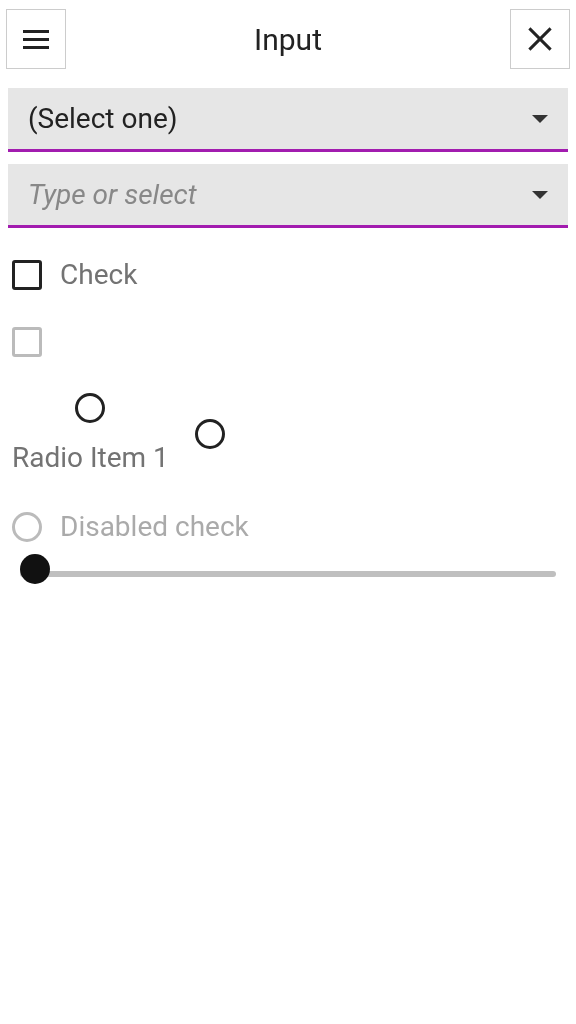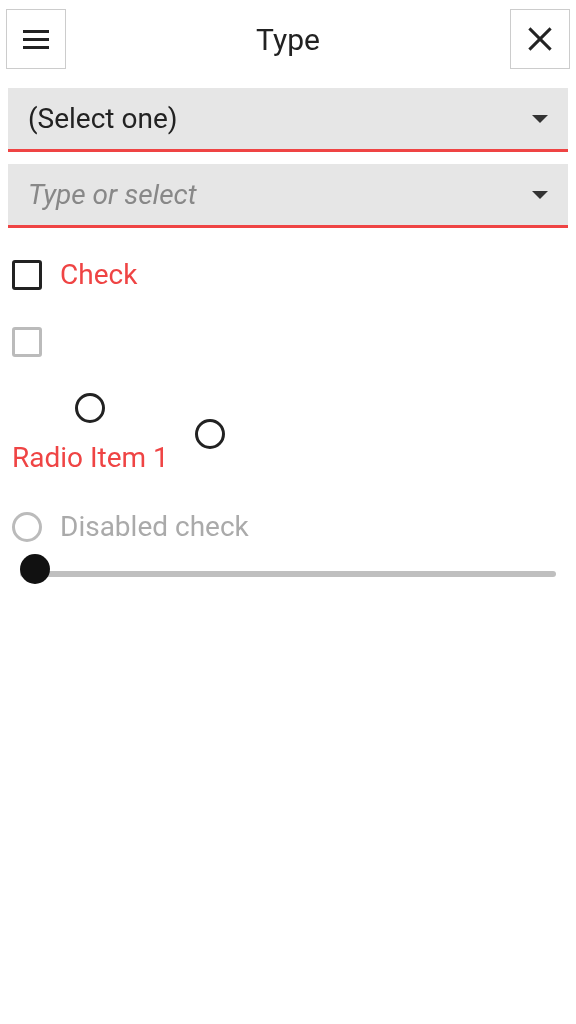--- a/index.html
+++ b/index.html
@@ -69,21 +69,21 @@
       transform: translate(-50%, -50%) rotate(-45deg);
     }
     .content {
       padding: 10px 8px 0 8px;
     }
     .select-field {
       width: 100%;
       height: 64px;
       background: #e6e6e6;
       border: none;
-      border-bottom: 3px solid #ef4444;
+      border-bottom: 3px solid #a21caf;
       display: flex;
       align-items: center;
       justify-content: space-between;
       padding: 0 20px;
       margin-bottom: 12px;
       cursor: pointer;
     }
     .select-value {
       font-size: 28px;
       color: #222;
@@ -136,21 +136,21 @@
       height: 30px;
       border: 3px solid #222;
       border-radius: 50%;
       flex-shrink: 0;
     }
     .radio-circle.disabled {
       border-color: #bbb;
     }
     .control-label {
       font-size: 28px;
-      color: #ef4444;
+      color: #737373;
     }
     .control-label.disabled {
       color: #aaa;
     }
     .slider-wrap {
       padding: 10px 12px 0 12px;
       position: relative;
     }
     .slider-track {
       height: 6px;
@@ -173,21 +173,21 @@
 <body>
 
 <div class="header">
   <div class="header-btn">
     <div class="menu-icon">
       <span></span>
         <span></span>
         <span></span>
     </div>
   </div>
-  <div class="header-title">Type</div>
+  <div class="header-title">Input</div>
   <div class="header-btn">
     <div class="close-icon"></div>
   </div>
 </div>
 
 <div class="content">
 
   <div class="select-field">
     <span class="select-value">(Select one)</span>
     <span class="dropdown-arrow"></span>

